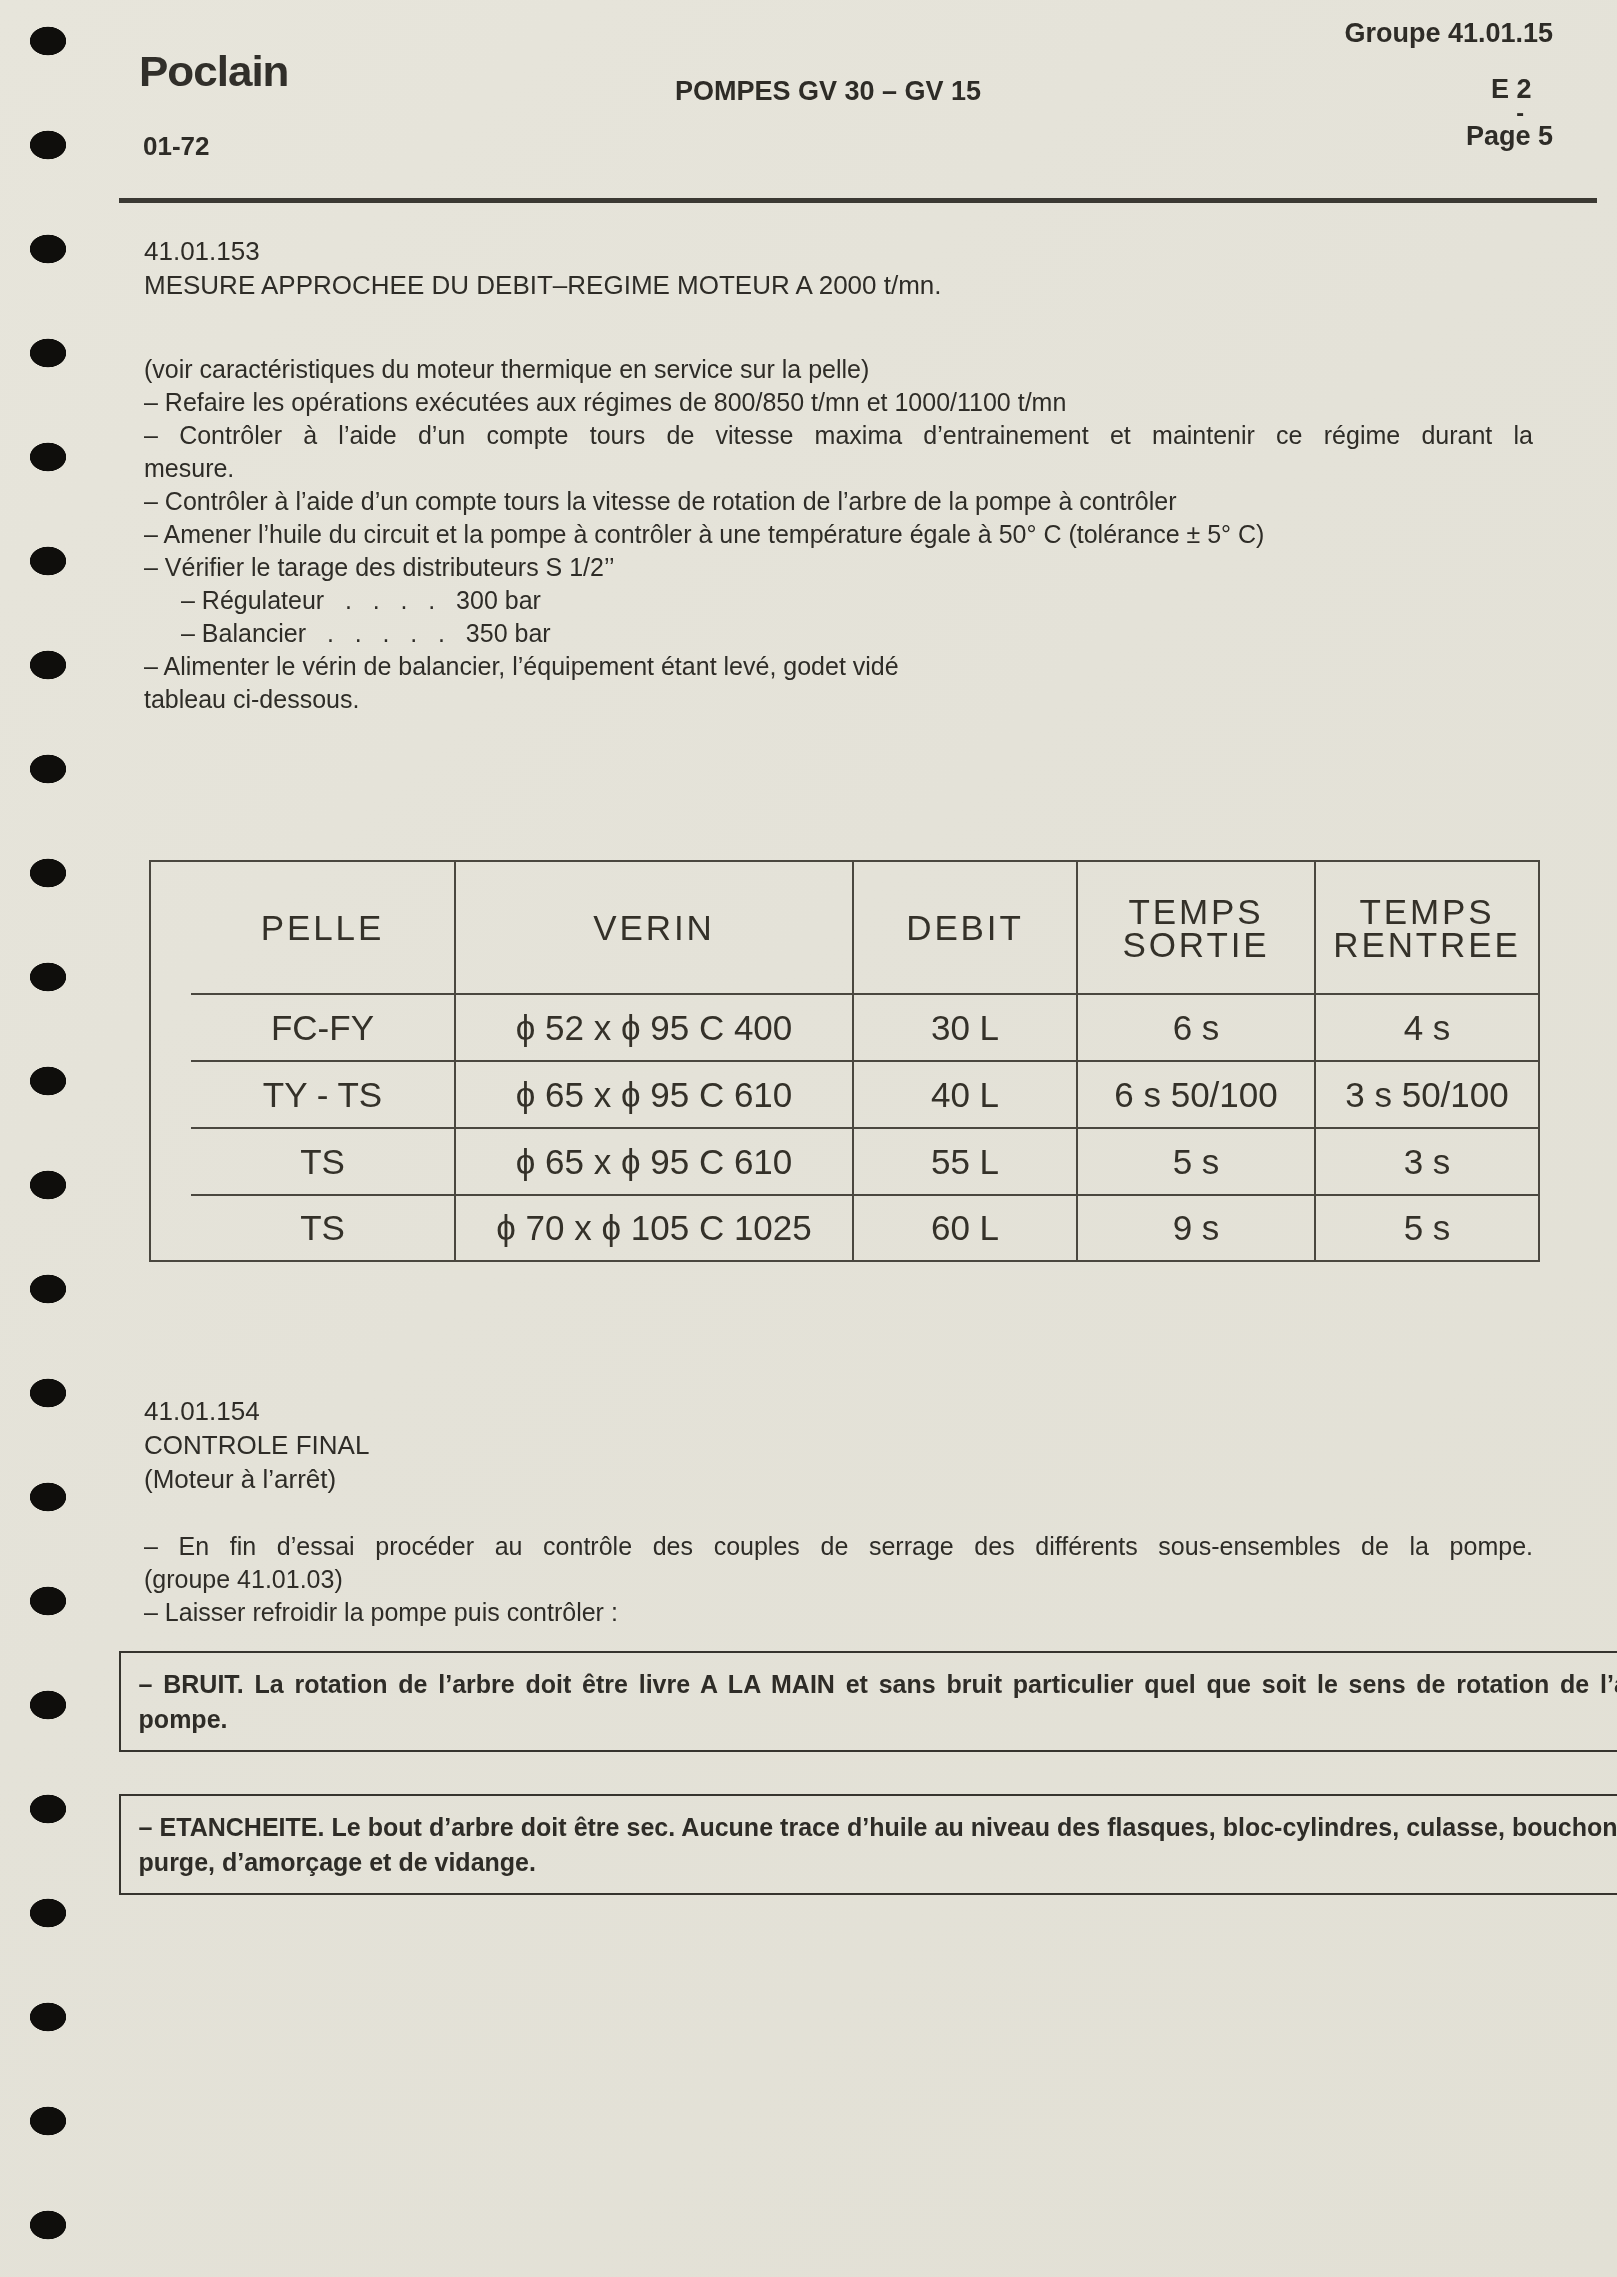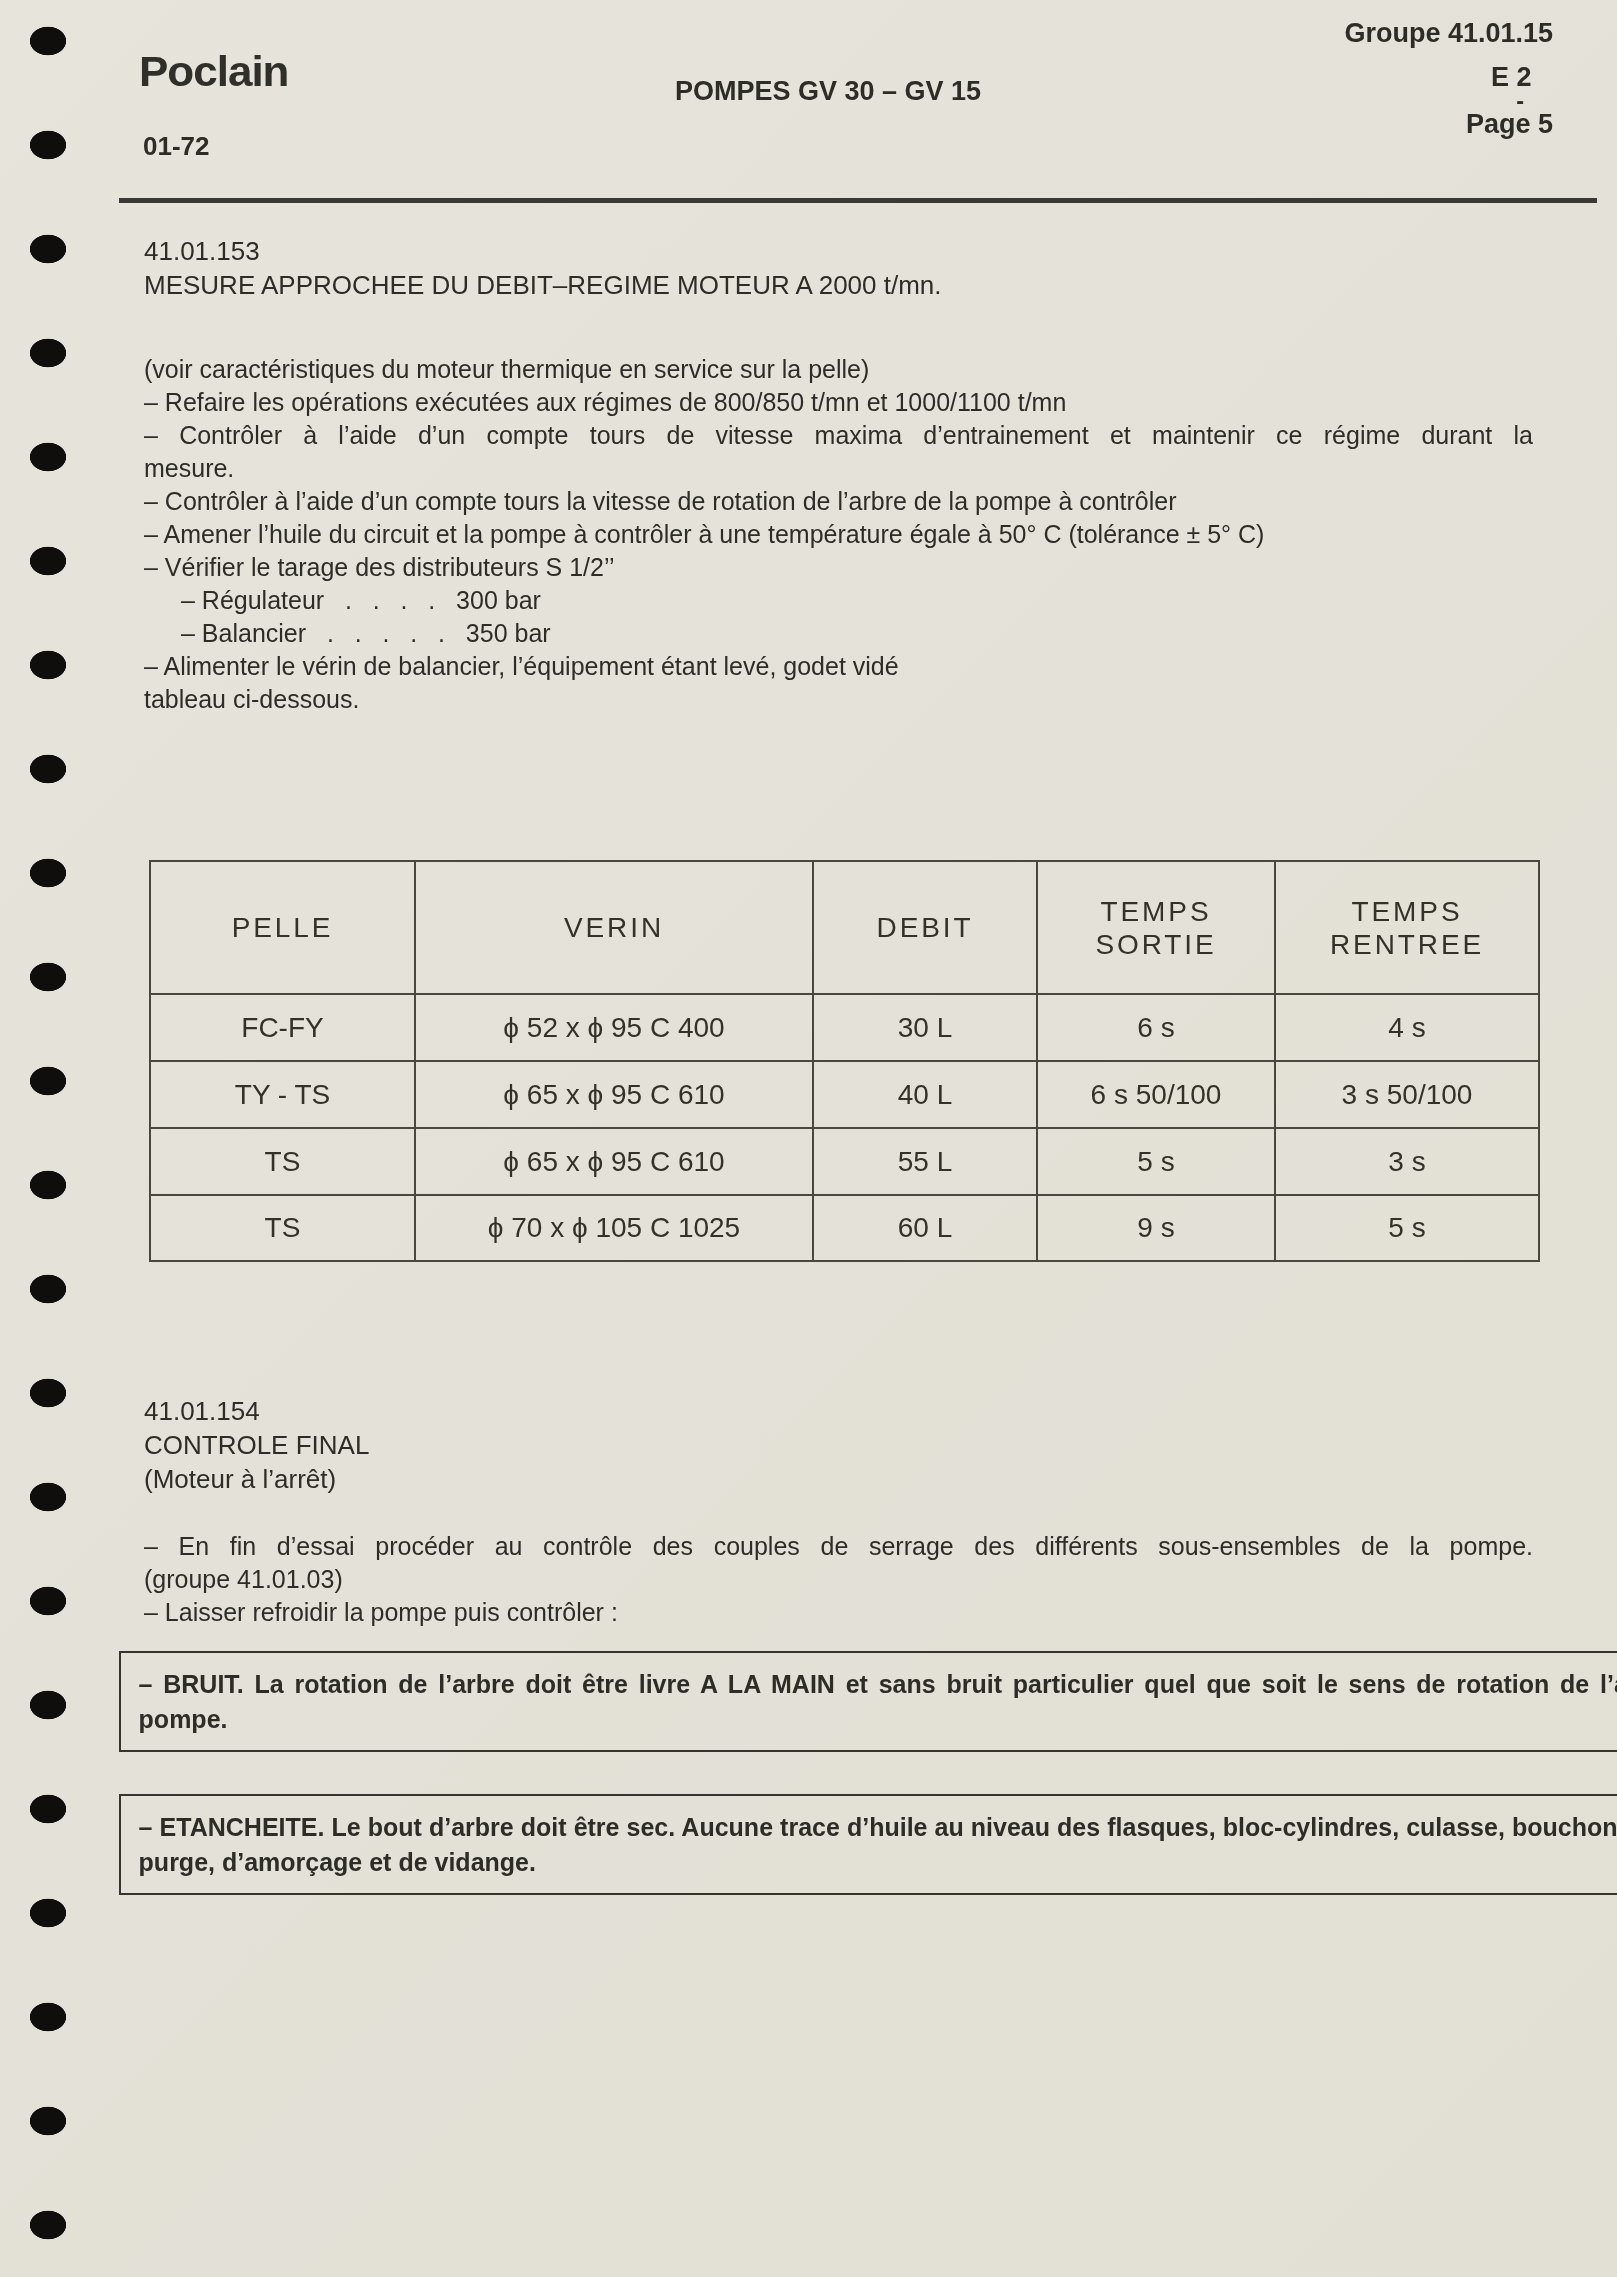--- a/index.html
+++ b/index.html
@@ -14,21 +14,21 @@
   .holes {
     position:absolute; left:23.4px; top:-10.7px; width:57px; height:2302px;
     background-image: radial-gradient(ellipse 18.5px 14.6px at 25px 52px, #0f0e0c 96%, rgba(15,14,12,0) 100%);
     background-size:57px 104px; background-repeat:repeat-y;
   }
   
   .logo { position:absolute; left:139px; top:47px; font-size:44px; font-weight:700; letter-spacing:-1px; color:#312f2a; transform:scaleY(.96); }
   .edition { position:absolute; left:143px; top:131px; font-size:26px; font-weight:700; }
   .doc-title { position:absolute; left:675px; top:76px; font-size:27px; font-weight:700; }
   .hdr-right { position:absolute; right:65px; top:17.6px; text-align:right; font-size:27px; font-weight:700; }
-  .hdr-right .groupe { margin-bottom:13px; }
+  .hdr-right .groupe { margin-bottom:25px; }
   .hdr-right .e2 { padding-right:21.5px; }
   .hdr-right .dash { padding-right:29px; line-height:17.6px; font-size:23.4px; }
   .hdr-right .pg { line-height:29px; }
   .rule { position:absolute; left:119px; top:198px; width:1478px; height:4.9px; background:#3b3933; }
 
   
   .sec-head { position:absolute; left:144px; font-size:26px; line-height:34px; }
   .sec1-head { top:234px; }
   .sec2-head { top:1386px;margin-top:8px; }
   .body-block { position:absolute; left:144px; width:1389px; font-size:25px; }
@@ -37,21 +37,21 @@
   .line { line-height:33px; min-height:33px; white-space:pre-wrap; }
   .line.just { text-align:justify; text-align-last:justify; white-space:normal; }
   .line.indent { padding-left:37px; }
 
   
   .spec-table {
     position:absolute; left:149px; top:860px; width:1391px; height:402px;
     display:grid; box-sizing:border-box;
     grid-template-columns:265px 398px 224px 238px 1fr;
     grid-template-rows:133px 67px 67px 67px 1fr;
-    border:2.9px solid #4a473f; font-size:28px; color:#343129;
+    border:2.9px solid #4a473f; font-size:35px; color:#343129;padding-left:40px;
   }
   .cell {
     border-right:2px solid #4a473f; border-bottom:2px solid #4a473f;
     display:flex; align-items:center; justify-content:center; text-align:center;
   }
   .cell.th { letter-spacing:2.9px; white-space:pre-line; line-height:33px; }
   .cell.collast { border-right:none; }
   .cell.rowlast { border-bottom:none; }
 
   

